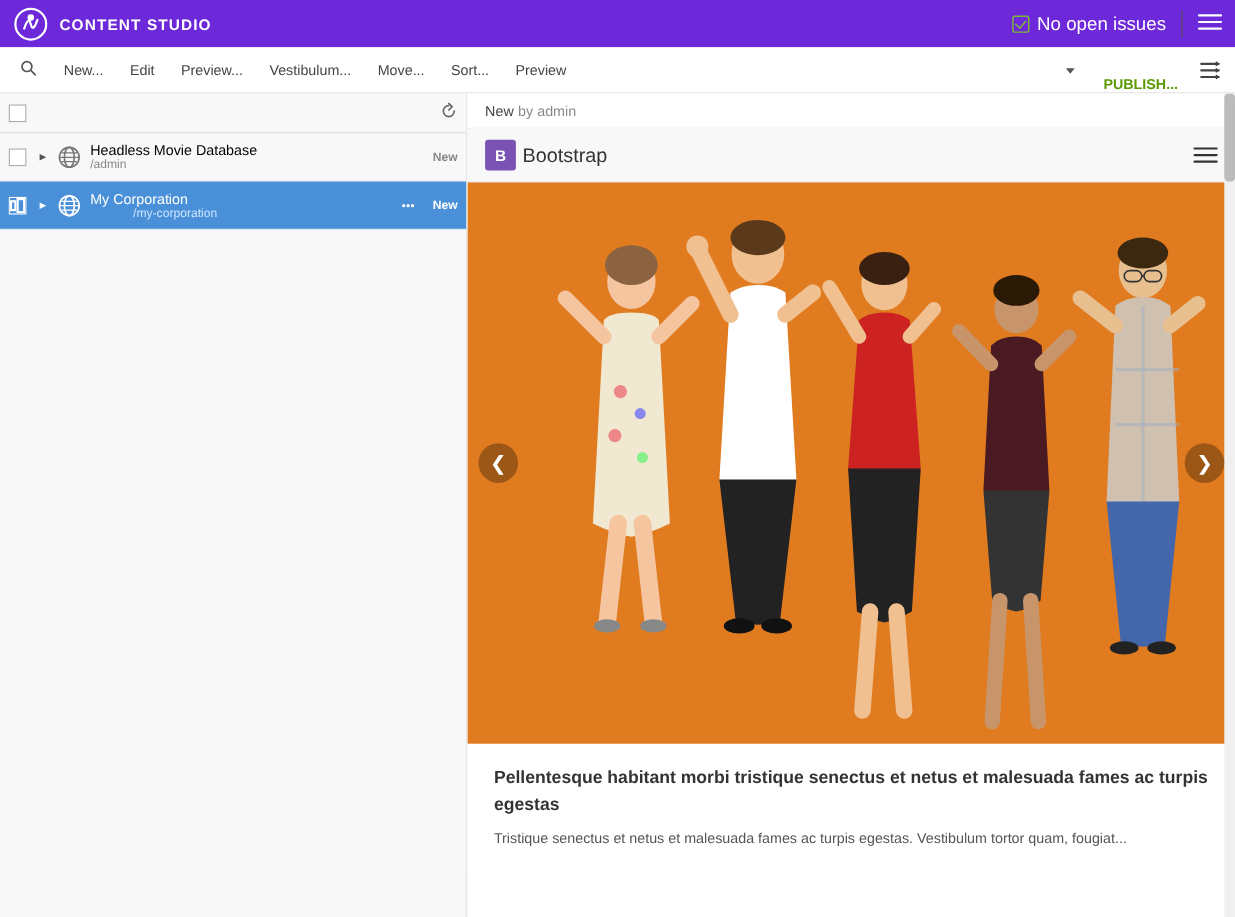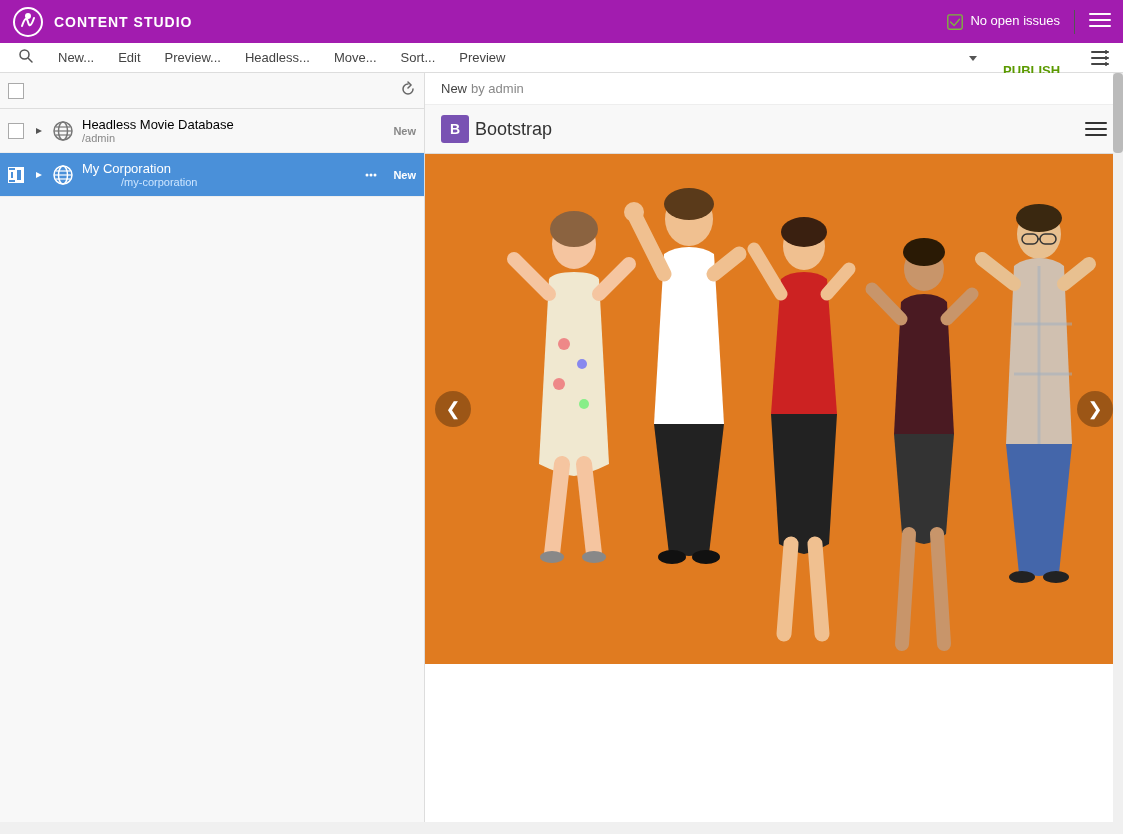--- a/index.html
+++ b/index.html
@@ -1,44 +1,44 @@
 <!DOCTYPE html>
 <html><head>
   <meta charset="utf-8">
   <style>
     * { box-sizing: border-box; margin: 0; padding: 0; }
     body { font-family: 'Segoe UI', Arial, sans-serif; font-size: 13px; background: #f0f0f0; overflow: hidden; }
 
     
     #topbar {
       display: flex; align-items: center;
-      background: #a21caf; color: #fff;
+      background: #6d28d9; color: #fff;
       height: 43px; padding: 0 12px;
     }
     #topbar .logo-icon {
       width: 32px; height: 32px; margin-right: 10px;
     }
     #topbar .app-title {
       font-size: 14px; font-weight: 600; letter-spacing: 1px; color: #fff; flex: 1;
     }
     #topbar .no-issues {
-      display: flex; align-items: flex-start; gap: 6px;
-      font-size: 13px; color: #fff;
+      display: flex; align-items: center; gap: 6px;
+      font-size: 17px; color: #fff;
     }
     #topbar .no-issues svg { width: 18px; height: 18px; }
     #topbar .divider {
       width: 1px; height: 24px; background: #555; margin: 0 14px;
     }
     #topbar .hamburger { cursor: pointer; }
 
     
     #toolbar {
       display: flex; align-items: center;
       background: #fff; border-bottom: 1px solid #ddd;
-      height: 30px; padding: 0 8px; gap: 4px;
+      height: 42px; padding: 0 8px; gap: 4px;
     }
     #toolbar .toolbar-btn {
       padding: 4px 10px; cursor: pointer; color: #444; font-size: 13px;
       border: none; background: none; border-radius: 3px;
     }
     #toolbar .spacer { flex: 1; }
     #toolbar .dropdown-arrow {
       width: 32px; height: 32px; display: flex; align-items: center; justify-content: center;
       cursor: pointer; color: #555;
     }
@@ -223,21 +223,21 @@
 <div id="toolbar">
   <button class="toolbar-btn">
     <svg width="16" height="16" viewBox="0 0 16 16" fill="#555">
         <circle cx="6.5" cy="6.5" r="4.5" stroke="#555" stroke-width="1.5" fill="none"></circle>
         <line x1="10.5" y1="10.5" x2="14" y2="14" stroke="#555" stroke-width="1.5" stroke-linecap="round"></line>
       </svg>
   </button>
   <button class="toolbar-btn">New...</button>
   <button class="toolbar-btn">Edit</button>
   <button class="toolbar-btn">Preview...</button>
-  <button class="toolbar-btn">Headless...</button>
+  <button class="toolbar-btn">Vestibulum...</button>
   <button class="toolbar-btn">Move...</button>
   <button class="toolbar-btn">Sort...</button>
   <button class="toolbar-btn">Preview</button>
   <div class="spacer"></div>
   <div class="dropdown-arrow">
     <svg width="12" height="12" viewBox="0 0 12 12">
         <polygon points="2,4 10,4 6,9" fill="#555"></polygon>
       </svg>
   </div>
   <button class="publish-btn">PUBLISH...</button>
@@ -448,19 +448,23 @@
       </div>
 
       <div class="carousel-arrow arrow-left">
         <span>❮</span>
       </div>
       <div class="carousel-arrow arrow-right">
         <span>❯</span>
       </div>
     </div>
 
+    <div id="text-content">
+      <p class="main-heading">Pellentesque habitant morbi tristique senectus et netus et malesuada fames ac turpis egestas</p>
+      <p class="sub-text">Tristique senectus et netus et malesuada fames ac turpis egestas. Vestibulum tortor quam, fougiat...</p>
+    </div>
 
     <div class="scrollbar-track">
       <div class="scrollbar-thumb"></div>
     </div>
   </div>
 
 </div>
 
 </body></html>

